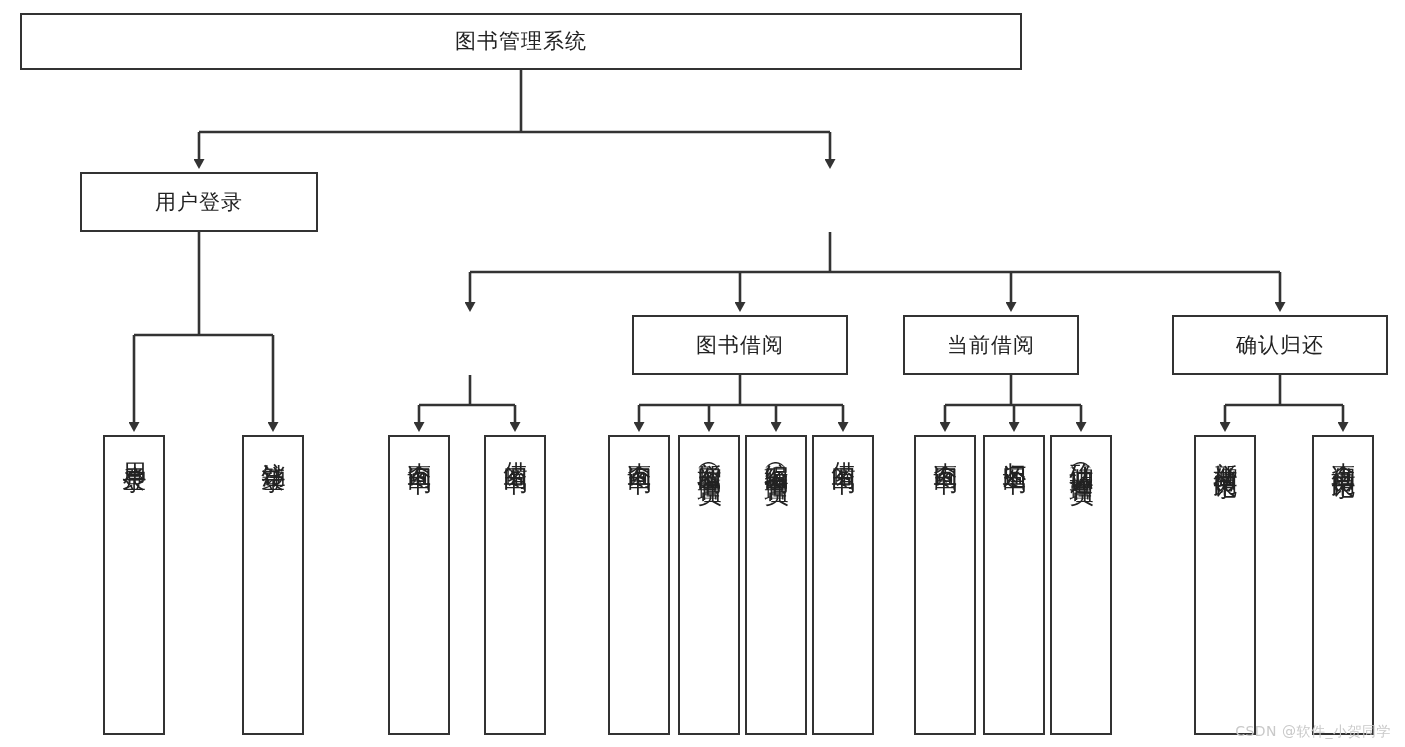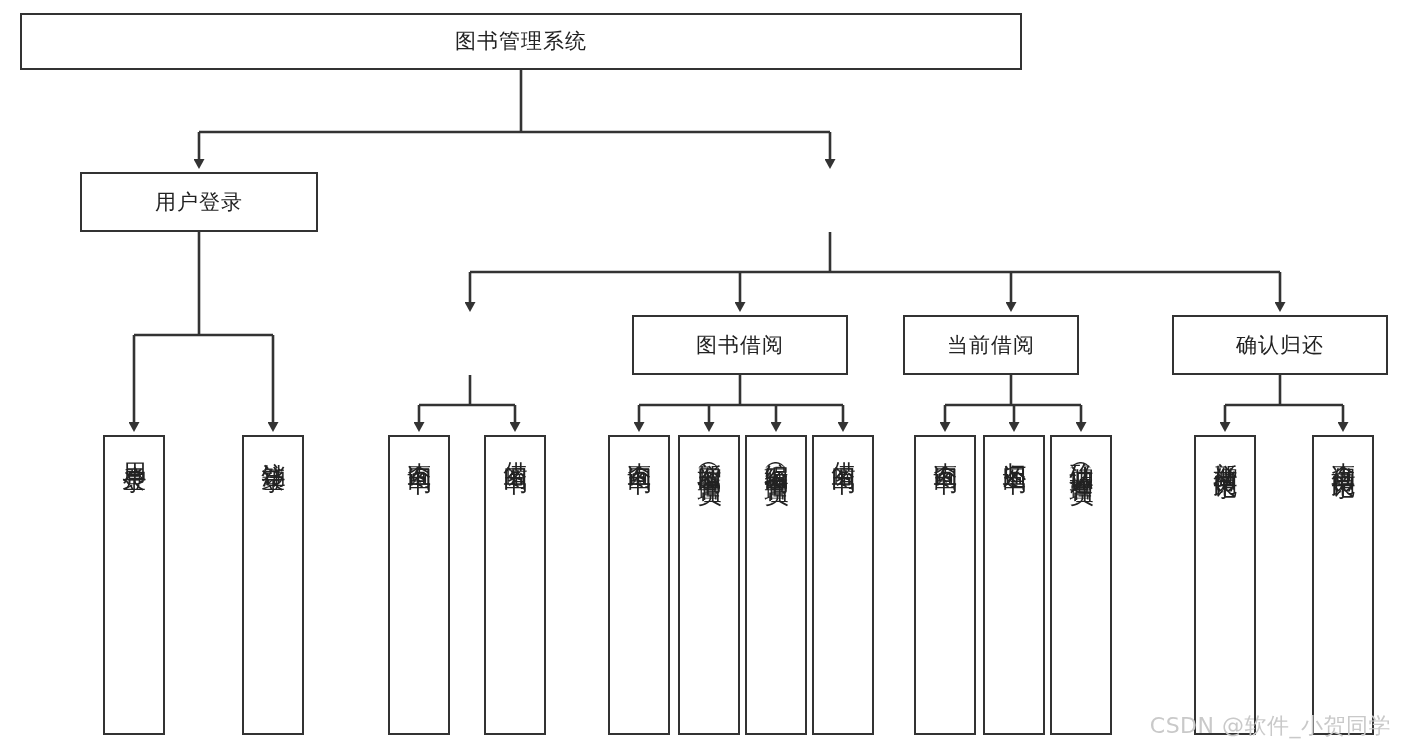--- a/index.html
+++ b/index.html
@@ -56,21 +56,21 @@
     text-orientation: upright;
     font-size: 24px;
     line-height: 1.05;
     letter-spacing: 3px;
     white-space: nowrap;
   }
   .watermark {
     position: absolute;
     right: 14px;
     bottom: 6px;
-    font-size: 22px;
+    font-size: 14px;
     color: #c9c9c9;
     letter-spacing: 0.5px;
     white-space: nowrap;
     font-family: "DejaVu Sans", "Liberation Sans", sans-serif;
   }
 </style>
 </head>
 <body>
 
 <div id="canvas">

